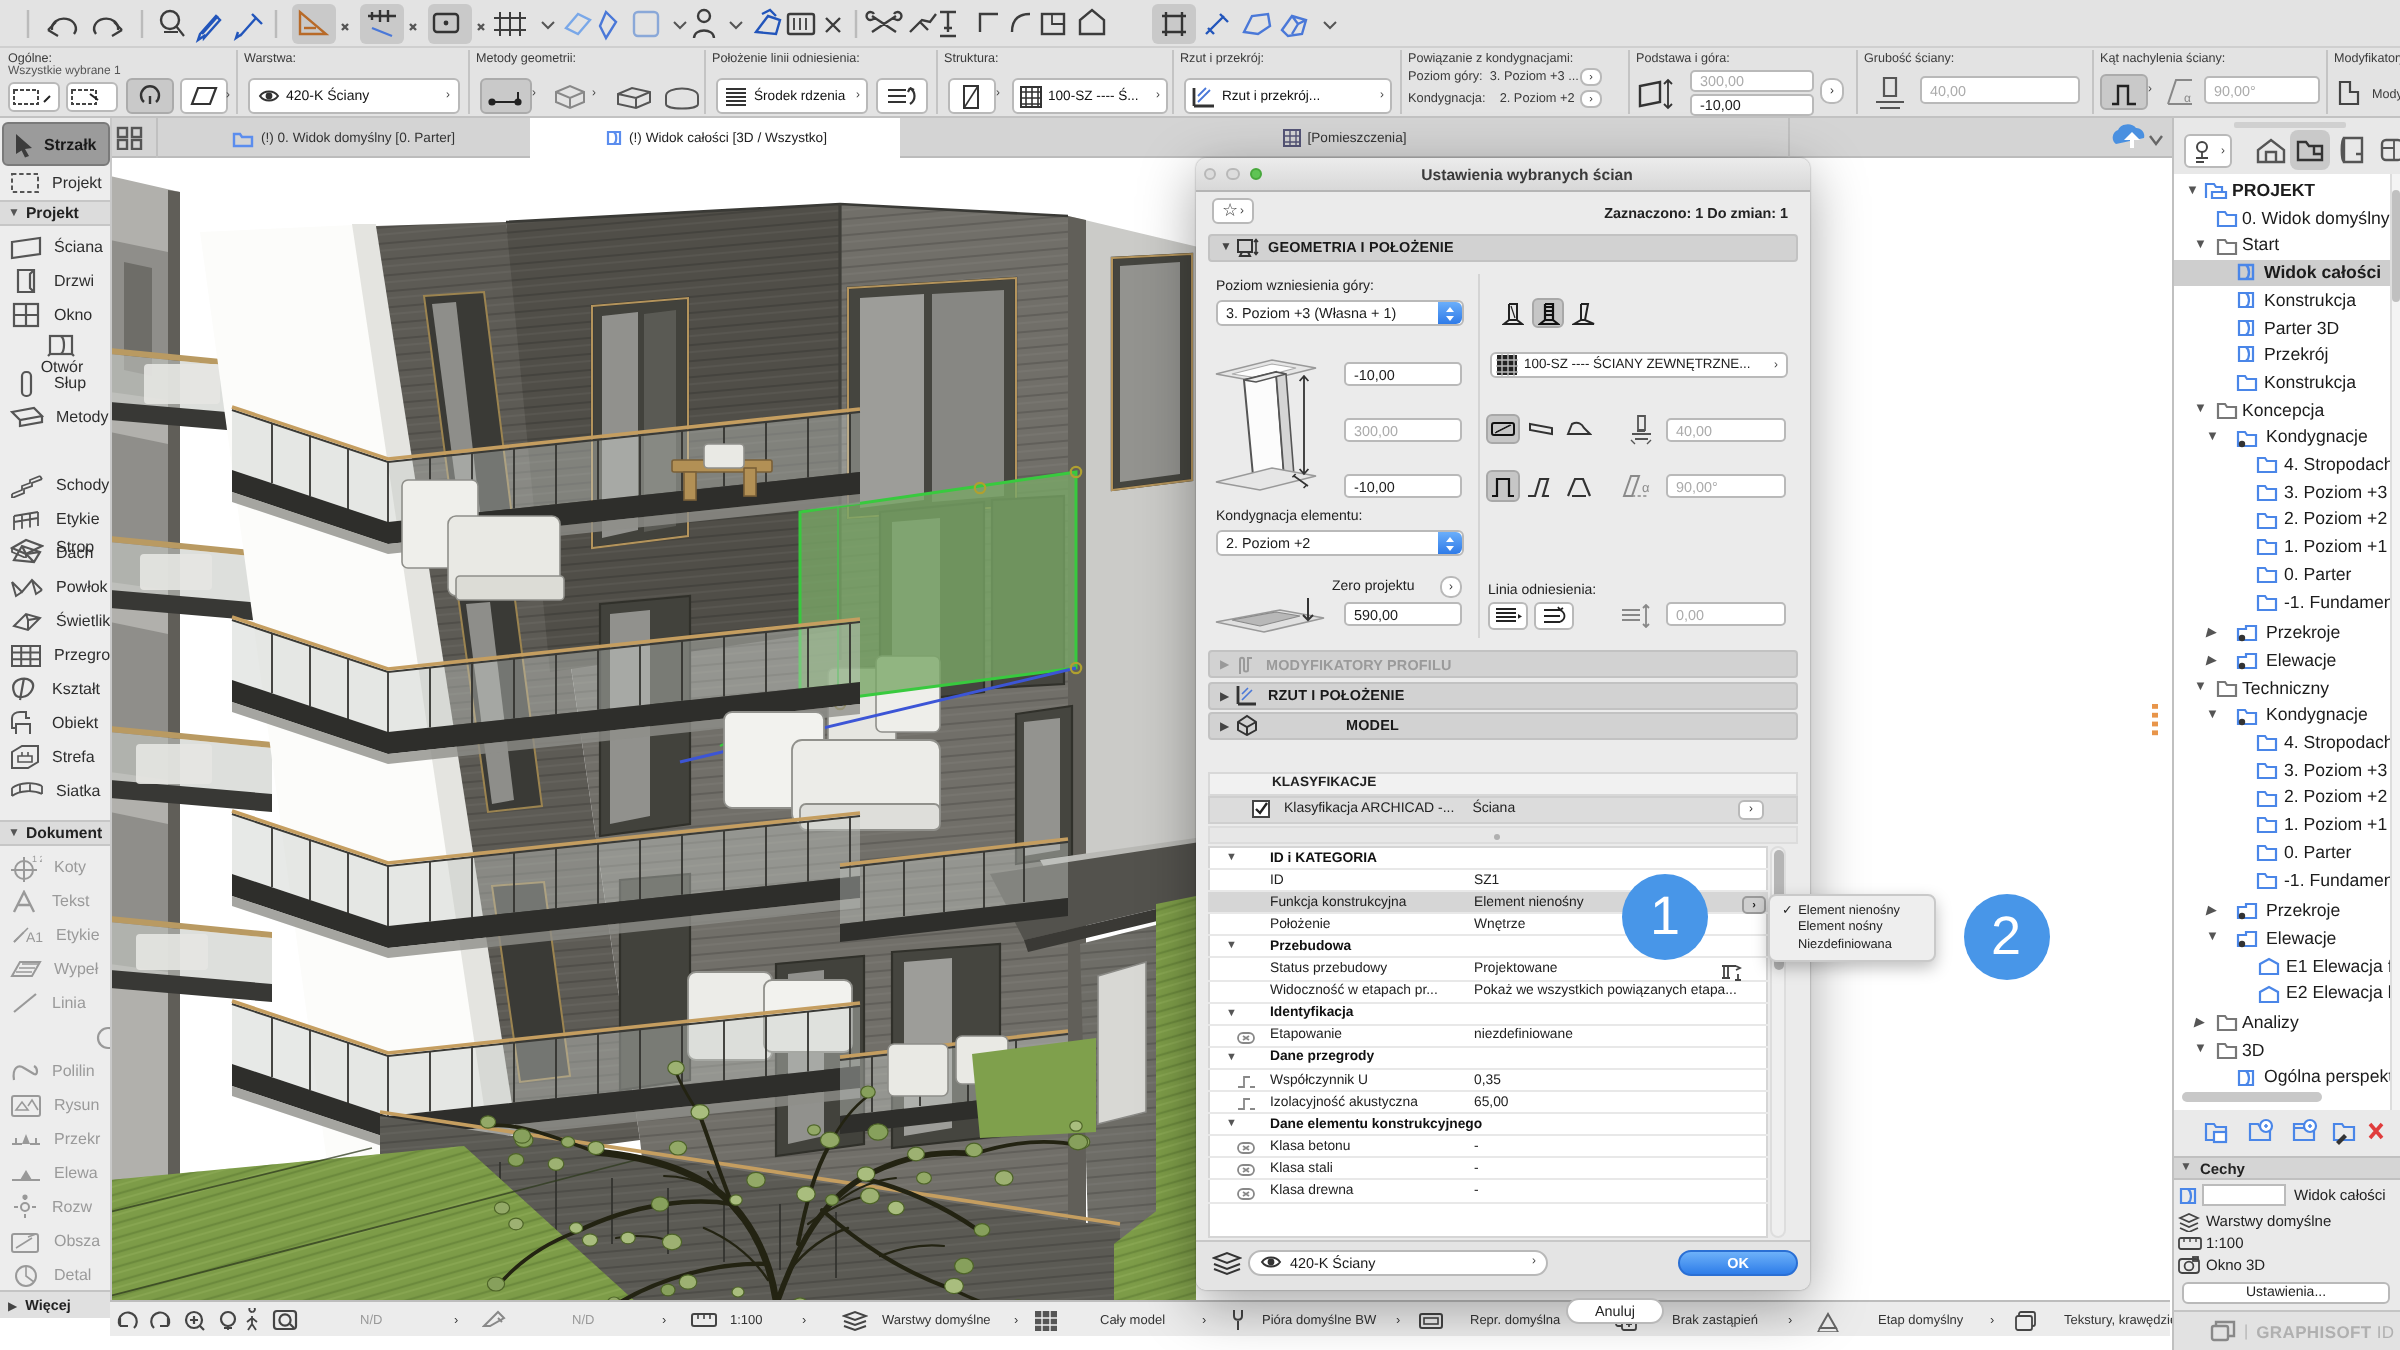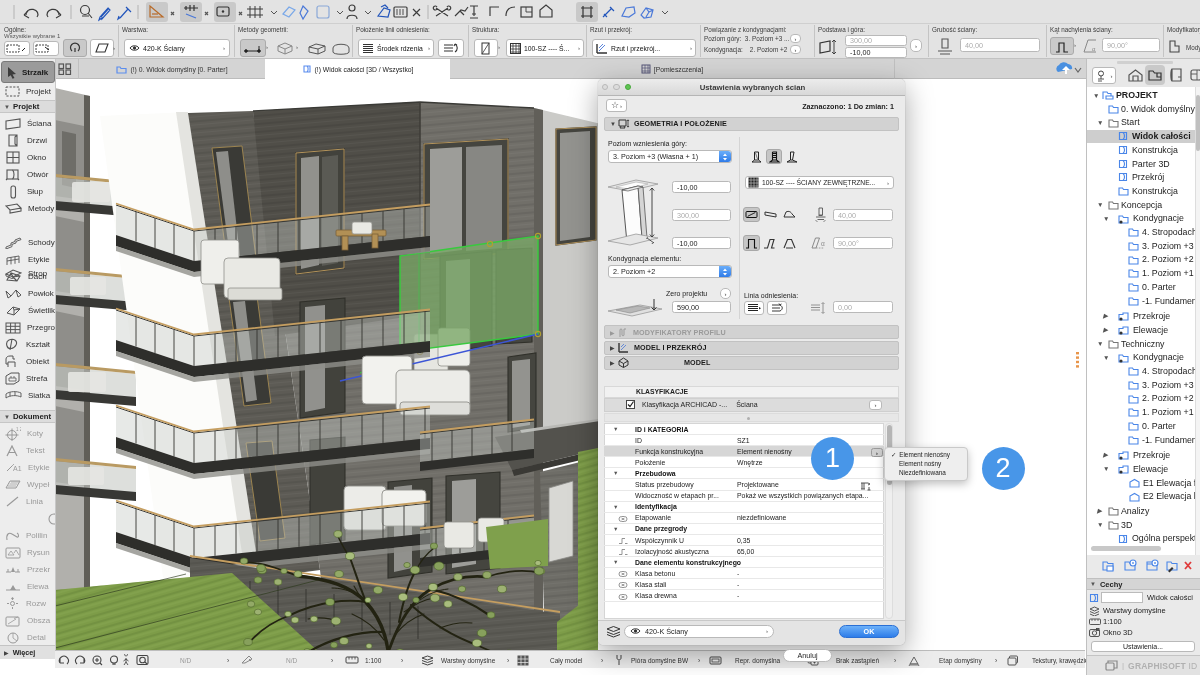--- a/index.html
+++ b/index.html
@@ -699,21 +699,21 @@
       </svg>
       <span>Drzwi</span>
     </div>
 <div class="prow" style="top:90px;">
       <svg width="16" height="13" viewBox="0 0 16 13" fill="none" stroke="#555" stroke-width="1.1">
         <rect x="2" y="1" width="12" height="11"></rect>
         <path d="M2 6.5 L14 6.5 M8 1 L8 12"></path>
       </svg>
       <span>Okno</span>
     </div>
-<div class="prow" style="top:107px;">
+<div class="prow" style="top:107px;flex-direction:column;">
       <svg width="16" height="13" viewBox="0 0 16 13" fill="none" stroke="#555" stroke-width="1.1">
         <rect x="2" y="2" width="11" height="9"></rect>
         <path d="M7.5 2 C9.5 3.5 9.5 9.5 7.5 11 M2 11 L1 12 M13 11 L14 12"></path>
       </svg>
       <span>Otwór</span>
     </div>
 <div class="prow" style="top:124px;">
       <svg width="16" height="14" viewBox="0 0 16 14" fill="none" stroke="#555" stroke-width="1.1">
         <rect x="6" y="1" width="4.5" height="12" rx="2"></rect>
       </svg>
@@ -1281,21 +1281,21 @@
 .dbar .tri{font-size:6px;color:#444;margin-left:5px;width:8px;}
 .dbar b{font-size:7.2px;color:#1a1a1a;letter-spacing:0.1px;}
 .dlab{position:absolute;font-size:7px;color:#222;white-space:nowrap;}
 .ibtn{position:absolute;border-radius:3px;display:flex;align-items:center;justify-content:center;}
 </style>
 
 <div class="ab" style="left:0;top:0;width:307px;height:17px;background:linear-gradient(#ececec,#d8d8d8);border-bottom:1px solid #b5b5b5;border-radius:5px 5px 0 0;"></div>
 <div class="ab" style="left:3.5px;top:4.5px;width:6.5px;height:6.5px;border-radius:50%;background:#dcdcdc;border:1px solid #b8b8b8;"></div>
 <div class="ab" style="left:15px;top:4.5px;width:6.5px;height:6.5px;border-radius:50%;background:#dcdcdc;border:1px solid #b8b8b8;"></div>
 <div class="ab" style="left:26.5px;top:4.5px;width:6.5px;height:6.5px;border-radius:50%;background:#5fc454;border:1px solid #48a83c;"></div>
-<div class="ab" style="left:1px;top:4px;width:307px;text-align:center;font-size:7.8px;font-weight:bold;color:#3a3a3a;">Ustawienia wybranych ścian</div>
+<div class="ab" style="left:12px;top:4px;width:307px;text-align:center;font-size:7.8px;font-weight:bold;color:#3a3a3a;">Ustawienia wybranych ścian</div>
 
 <div class="wbtn ab" style="left:8px;top:20px;width:21px;height:13px;">
       <span style="font-size:9px;color:#444;margin-top:-2px;">☆</span>
       <span style="font-size:6px;color:#444;margin-left:1px;">›</span>
     </div>
 <div class="ab" style="right:11px;top:23px;font-size:7.2px;font-weight:bold;color:#222;">Zaznaczono: 1 Do zmian: 1</div>
 
 <div class="dbar" style="top:37.5px;">
       <span class="tri">▼</span>
       <svg width="12" height="11" viewBox="0 0 12 11" fill="none" stroke="#333" stroke-width="1">
@@ -1441,28 +1441,28 @@
         <path d="M2 10 L2 3 C2 1.5 4 1.5 4 3 L4 8 C4 9 6 9 6 8 L6 2 L8 2"></path>
       </svg>
       <b style="margin-left:5px;color:#9a9a9a;">MODYFIKATORY PROFILU</b>
     </div>
 <div class="dbar" style="top:261.5px;">
       <span class="tri">▶</span>
       <svg width="11" height="11" viewBox="0 0 11 11" fill="none" stroke="#333" stroke-width="1.1">
         <path d="M1 10 L1 1 M1 10 L10 10" stroke-width="1.4"></path>
         <path d="M3 8 l5 -5 m-5 2 l3 -3" stroke="#4a78d8" stroke-width="0.8"></path>
       </svg>
-      <b style="margin-left:5px;">MODEL I PRZEKRÓJ</b>
+      <b style="margin-left:5px;">RZUT I POŁOŻENIE</b>
     </div>
 <div class="dbar" style="top:276.5px;">
       <span class="tri">▶</span>
       <svg width="11" height="11" viewBox="0 0 11 11" fill="none" stroke="#333" stroke-width="1">
         <path d="M1 4 L5.5 1 L10 4 L10 8 L5.5 10.5 L1 8 Z M1 4 L5.5 6.5 L10 4 M5.5 6.5 L5.5 10.5"></path>
       </svg>
-      <b style="margin-left:16px;padding-left:39px;">MODEL</b>
+      <b style="margin-left:5px;padding-left:39px;">MODEL</b>
     </div>
 
 <div class="ab" style="left:6px;top:306.5px;width:295px;height:12px;background:#f1f1f1;border:1px solid #d8d8d8;display:flex;align-items:center;">
       <b style="font-size:6.8px;color:#222;margin-left:31px;">KLASYFIKACJE</b>
     </div>
 <div class="ab" style="left:6px;top:318.5px;width:295px;height:14px;background:#dcdcdc;border:1px solid #cfcfcf;display:flex;align-items:center;">
  <svg style="margin-left:21px" width="9" height="9" viewBox="0 0 9 9">
         <rect x="0.5" y="0.5" width="8" height="8" fill="#fff" stroke="#444"></rect>
         <path d="M2 4.5 L4 6.5 L7.5 1.5" fill="none" stroke="#222" stroke-width="1.2"></path>
       </svg>

